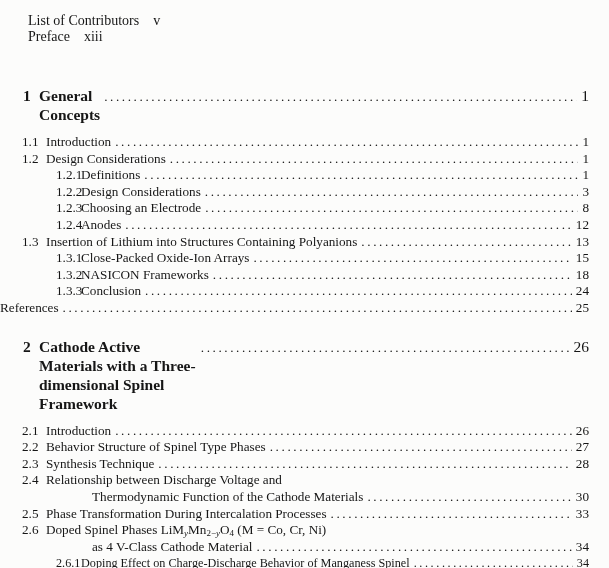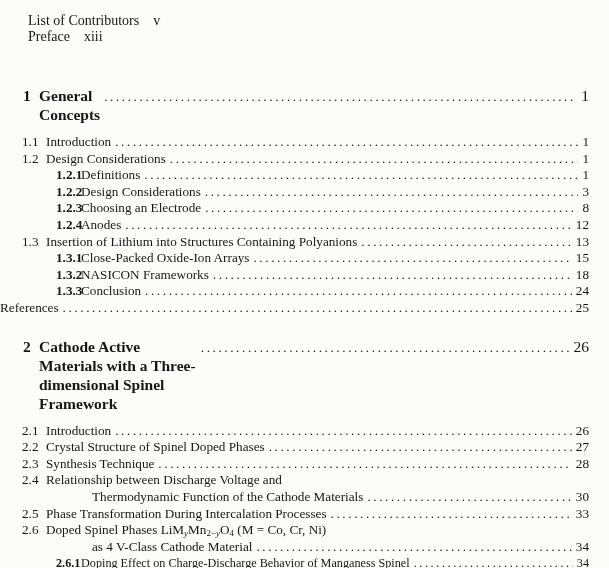--- a/index.html
+++ b/index.html
@@ -44,21 +44,21 @@
   }
   .chapter-heading .num { width: 16px; font-weight: bold; flex: none; }
   .ch-title { font-weight: bold; }
   .chapter-heading .leader, .chapter-heading .page {
     font-weight: normal; font-size: 13.2px;
   }
   .num { flex: none; }
   .lv-section      { padding-left: 22px; }
   .lv-section .num { width: 24px; }
   .lv-subsection      { padding-left: 56px; }
-  .lv-subsection .num { width: 25px; font-weight: bold; }
+  .lv-subsection .num { width: 25px; }
   .lv-continuation { padding-left: 92px; }
   .lv-references   { }
   .compact { font-size: 12.2px; }
 
   .entry-text { white-space: nowrap; font-family: Liberation Serif, serif; }
   .leader {
     flex: 1 1 auto;
     overflow: hidden;
     white-space: nowrap;
     margin: 0 4px 0 4px;
@@ -174,21 +174,21 @@
           <span class="page-num">26</span>
         </div>
         <div class="row lv-section">
           <span class="num">2.1</span>
           <span class="entry-text">Introduction</span>
           <span class="leader"></span>
           <span class="page-num">26</span>
         </div>
         <div class="row lv-section">
           <span class="num">2.2</span>
-          <span class="entry-text">Crystal Structure of Spinel Doped Phases</span>
+          <span class="entry-text">Behavior Structure of Spinel Type Phases</span>
           <span class="leader"></span>
           <span class="page-num">27</span>
         </div>
         <div class="row lv-section">
           <span class="num">2.3</span>
           <span class="entry-text">Synthesis Technique</span>
           <span class="leader"></span>
           <span class="page-num">28</span>
         </div>
         <div class="row lv-section">

